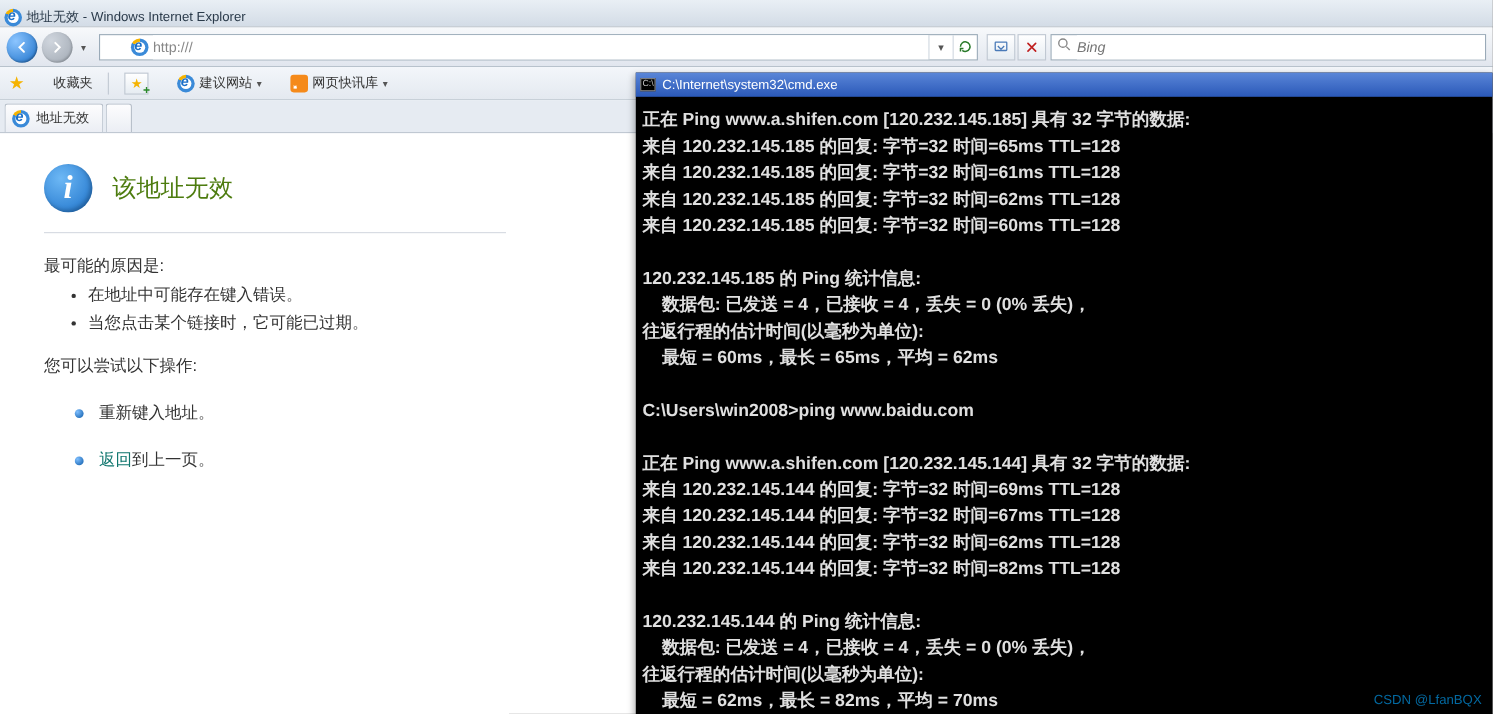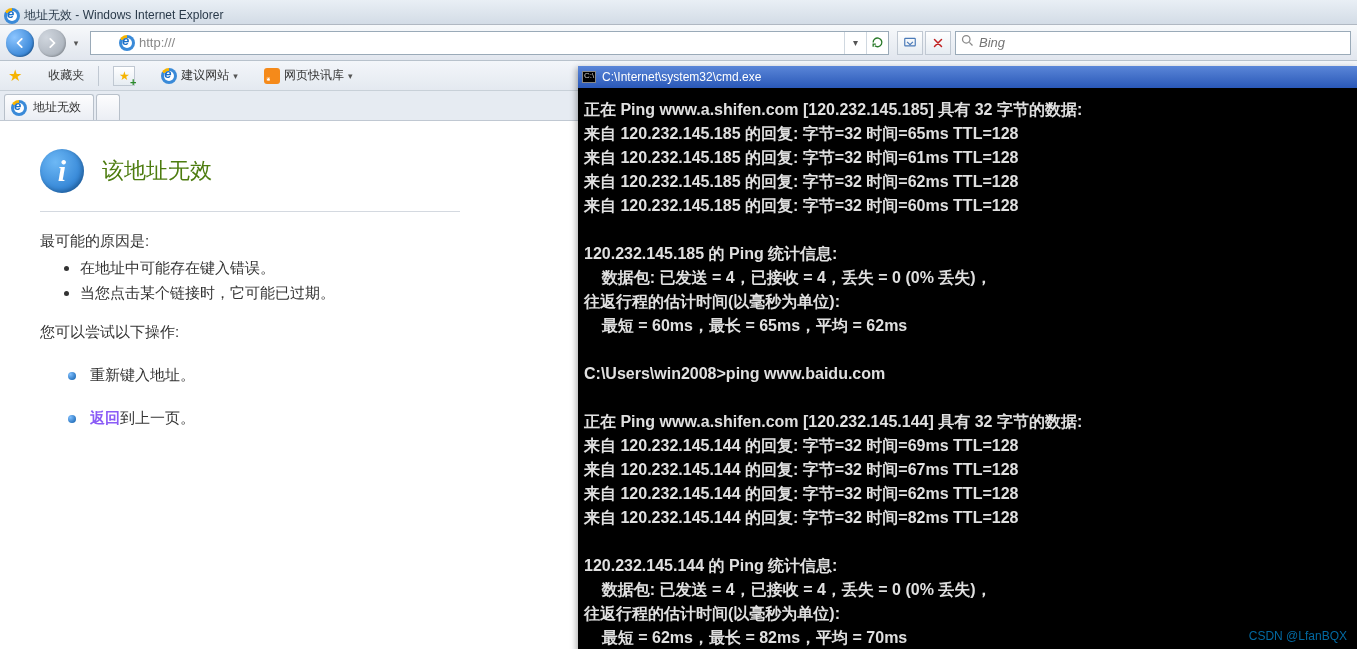--- a/index.html
+++ b/index.html
@@ -40,21 +40,21 @@
 .error-page { padding:28px 24px 24px 40px; color:#333; font-size:15px; }
 .error-head { display:flex; align-items:center; gap:18px; margin-bottom:18px; }
 .info-icon { width:44px; height:44px; border-radius:50%; background:radial-gradient(circle at 35% 30%,#6db8f5,#1a6fc8); display:flex; align-items:center; justify-content:center; color:#fff; font-family:Georgia,serif; font-size:30px; font-weight:bold; font-style:italic; box-shadow:inset -2px -2px 4px rgba(0,0,0,.25); }
 .error-title { color:#4d7c0f; font-size:22px; font-weight:normal; }
 .err-hr { border:none; border-top:1px solid #d4d9e0; margin:4px 0 20px 0; width:420px; }
 .err-sub { margin:8px 0 8px 0; }
 .err-list { margin:6px 0 20px 40px; }
 .err-list li { margin:6px 0; }
 .err-action { display:flex; align-items:center; gap:14px; margin:24px 0 0 28px; }
 .bullet { width:8px; height:8px; border-radius:50%; background:radial-gradient(circle at 30% 30%,#7fbfff,#0b5aa8); flex-shrink:0; }
-.err-action a { color:#8b5cf6; text-decoration:none;font-weight:bold; }
+.err-action a { color:#0f766e; text-decoration:none; }
 .err-action span.plain { color:#333; }
 
 
 .cmd-window { position:absolute; left:578px; top:66px; width:779px; background:#000; font-family:"NSimSun","SimSun","Consolas",monospace; font-size:16px; line-height:24px; box-shadow:-2px 2px 6px rgba(0,0,0,.3); }
 .cmd-title { height:22px; background:linear-gradient(#5a86d8,#2a58b8); color:#fff; font-size:12px; display:flex; align-items:center; padding:0 4px; font-family:Tahoma,"SimSun"; }
 .cmd-title .cmd-icon { width:14px; height:12px; background:#000; border:1px solid #888; margin-right:6px; position:relative; font-size:8px; line-height:8px; color:#ccc; text-align:left; padding-left:1px; }
 .cmd-body { padding:10px 6px 4px 6px; color:#c0c0c0; white-space:pre; }
 .cmd-body .ln { color:#e0e0e0; font-weight:bold; }
 
 .watermark { position:absolute; right:10px; bottom:6px; color:#0369a1; font-size:12px; font-family:Arial,sans-serif; }

